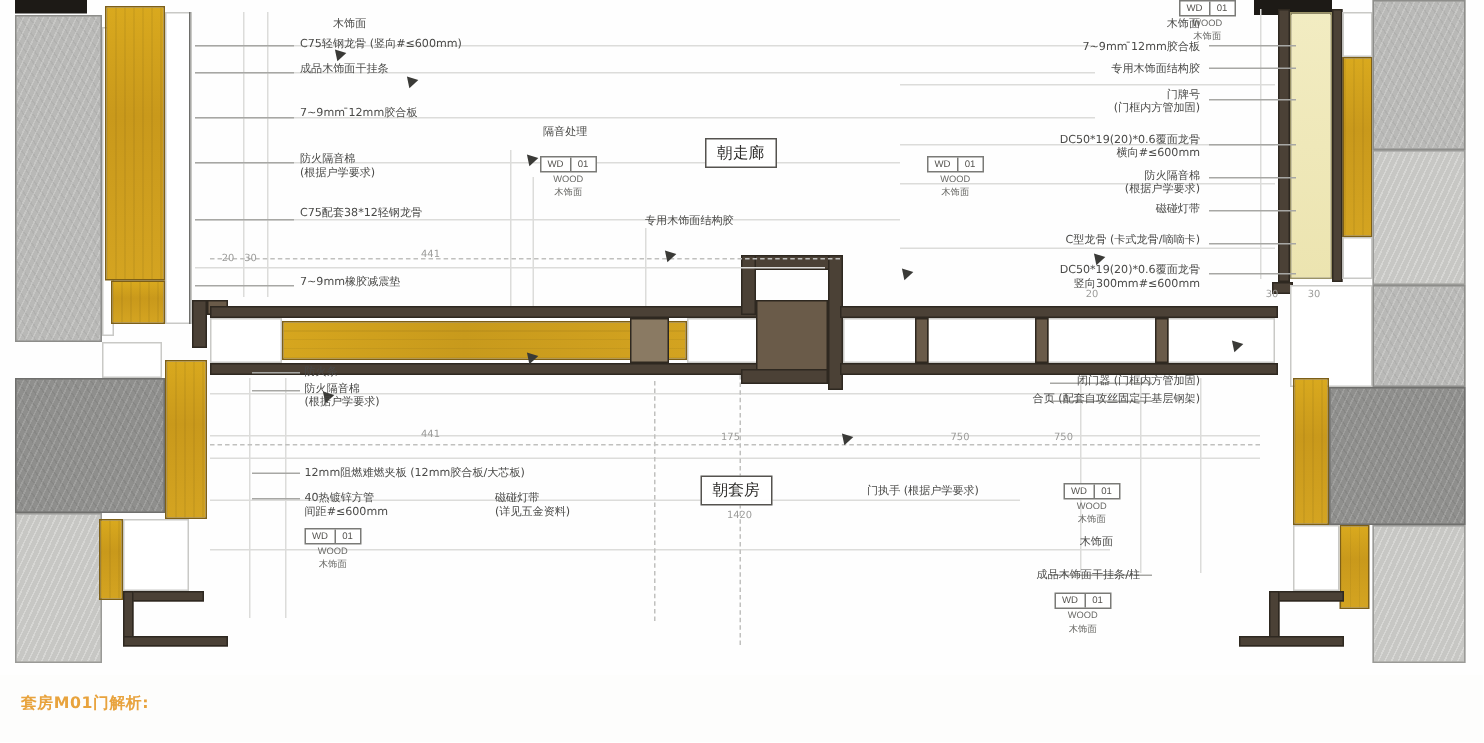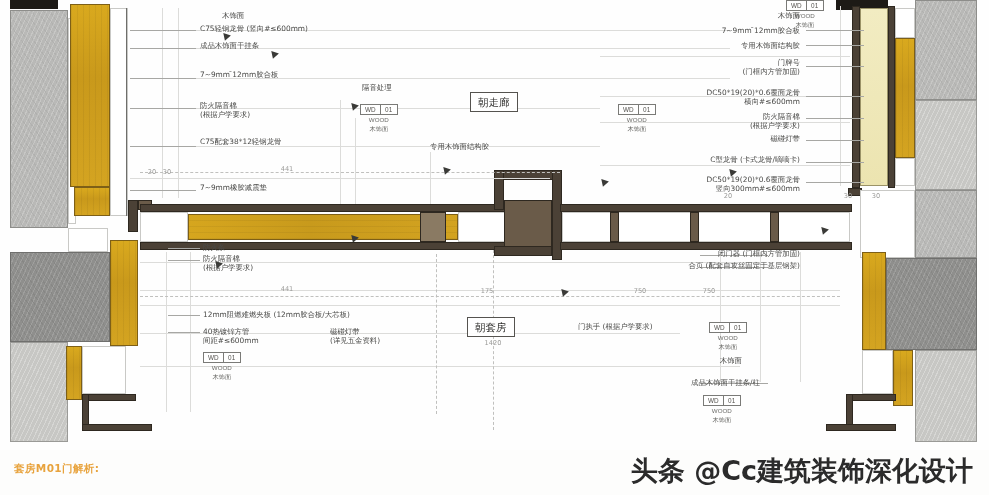--- a/index.html
+++ b/index.html
@@ -499,15 +499,14 @@
         <div class="dim c" style="left: 709px; top: 287px;">750</div>
         <div class="dim c" style="left: 152px; top: 168px;">20</div>
         <div class="dim c" style="left: 167px; top: 168px;">30</div>
         <div class="dim c" style="left: 728px; top: 192px;">20</div>
         <div class="dim c" style="left: 848px; top: 192px;">30</div>
         <div class="dim c" style="left: 876px; top: 192px;">30</div>
       </div>
   </div>
 
   <div id="caption">套房M01门解析:</div>
-  <div id="watermark">头条 @Cc建筑装饰深化设计</div>
 
 </div>
 
 </body></html>

